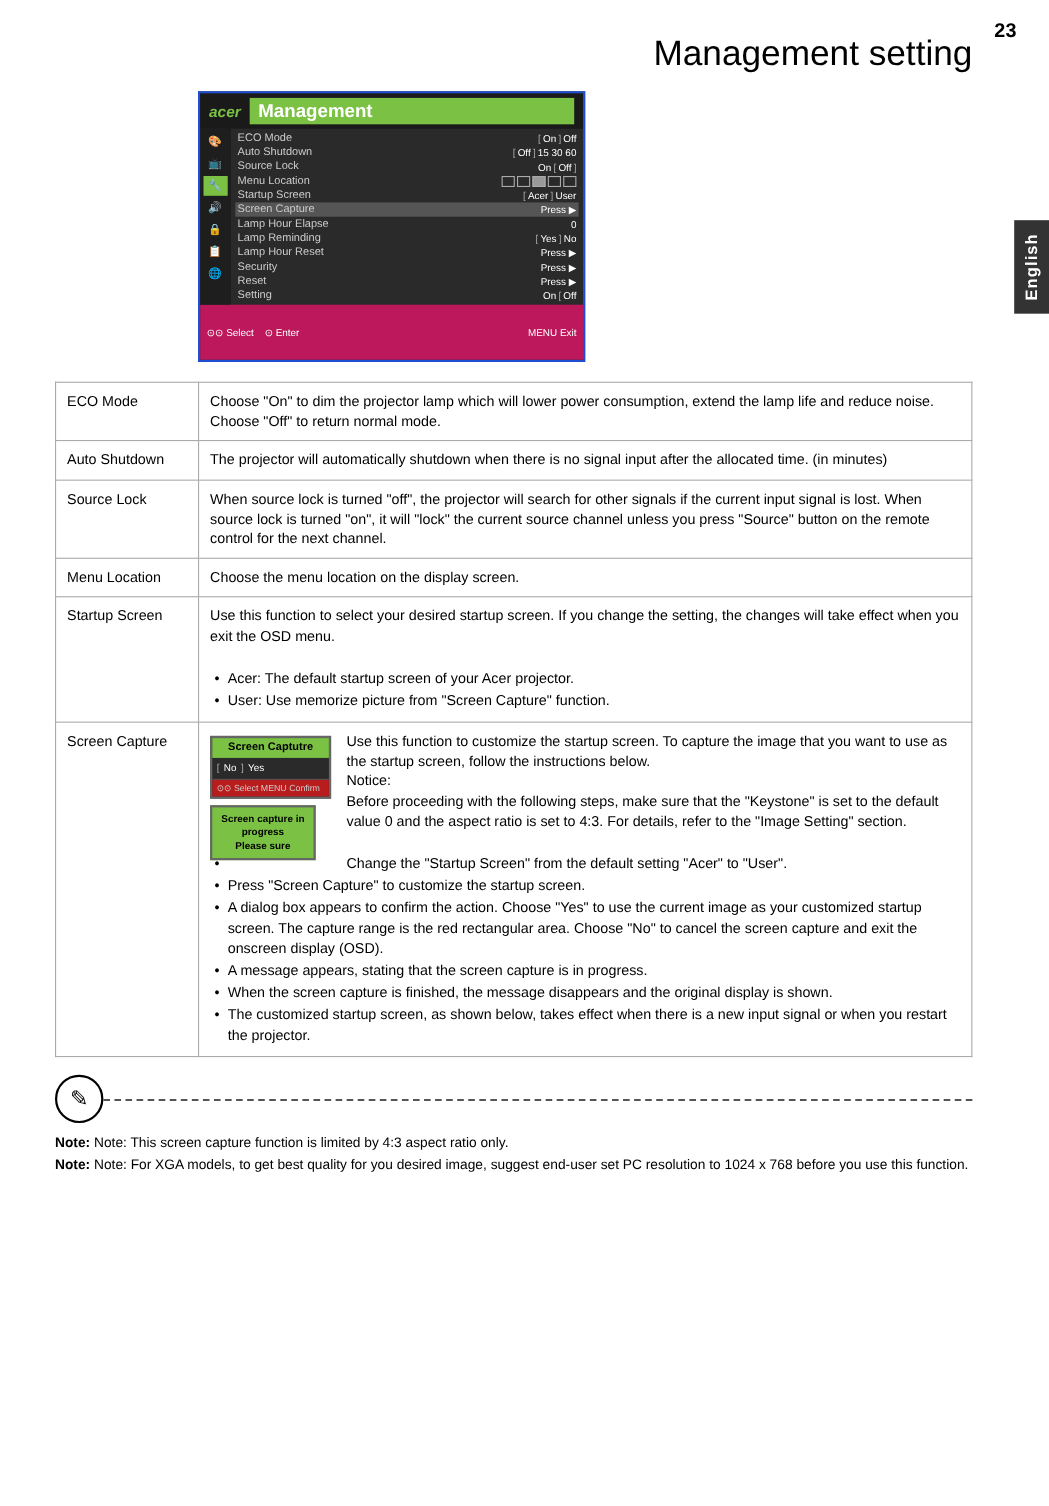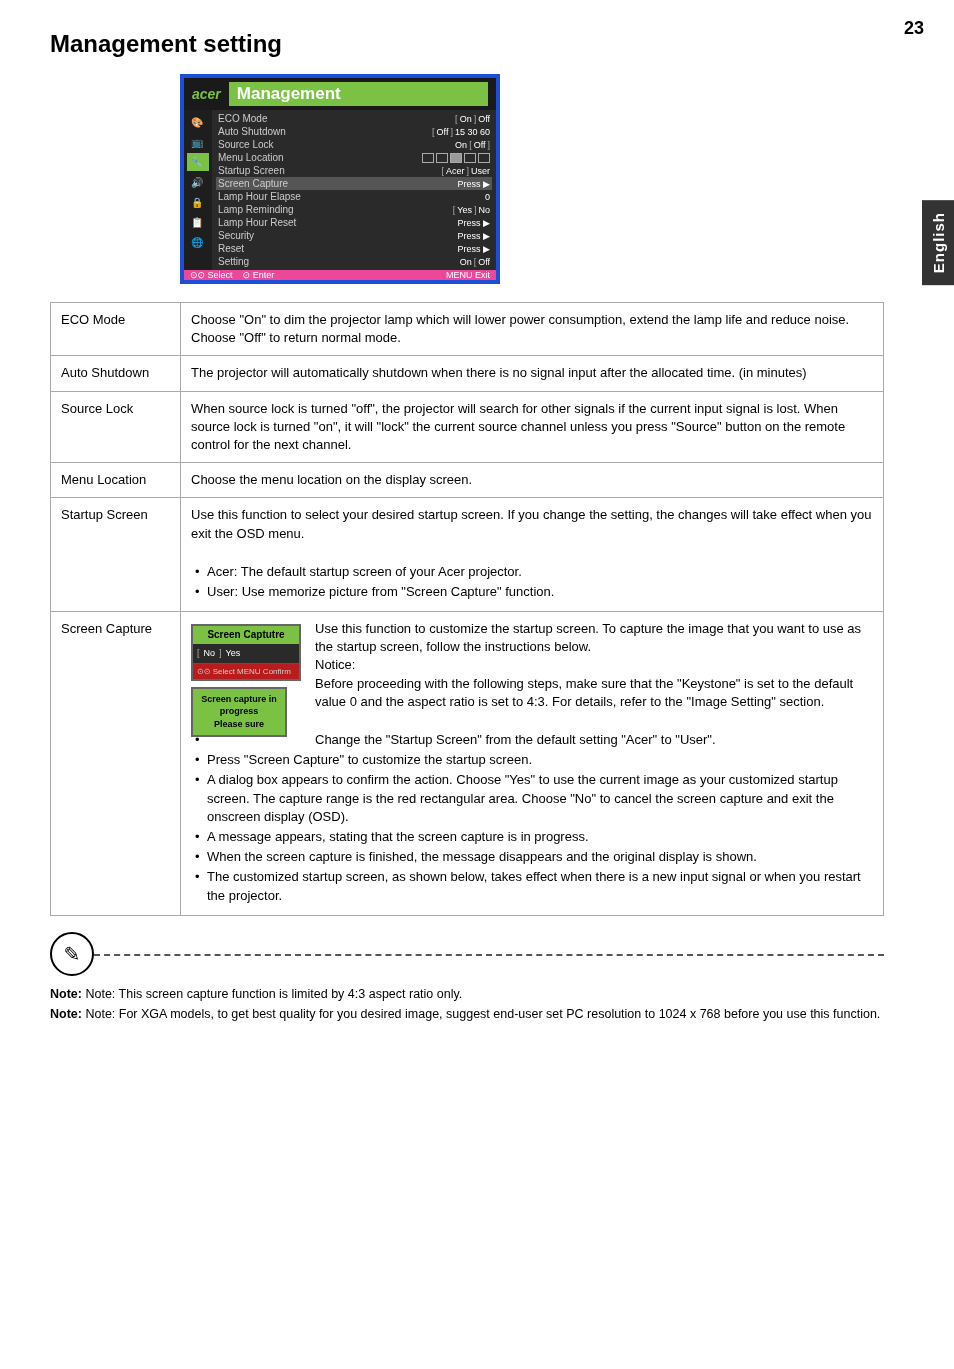--- a/index.html
+++ b/index.html
@@ -36,31 +36,32 @@
       font-weight: bold;
       letter-spacing: 1px;
     }
 
     .main-content {
       padding: 30px 50px 30px 50px;
       padding-right: 70px;
     }
 
     h1 {
-      font-size: 24px;
-      font-weight: bold;
+      font-size: 32px;
+      font-weight: normal;
       margin-bottom: 16px;
+      text-align: right;
     }
 
     
     .osd-container {
       margin-left: 130px;
       margin-bottom: 18px;
-      width: 320px;
-      border: 4px solid #1d4ed8;
+      width: 352px;
+      border: 2px solid #1d4ed8;
       background: #2a2a2a;
       color: #fff;
       font-size: 11px;
     }
 
     .osd-header {
       background: #1a1a1a;
       padding: 4px 8px;
       display: flex;
       align-items: center;
@@ -139,24 +140,24 @@
       display: flex;
       align-items: center;
       gap: 2px;
       color: #fff;
       font-size: 9px;
     }
 
     .bracket { color: #aaa; }
 
     .osd-footer {
-      background: #ec4899;
+      background: #be185d;
       display: flex;
       align-items: flex-end;
-      padding: 0 6px;
+      padding: 20px 6px;
       font-size: 9px;
       color: #fff;
       gap: 10px;
     }
 
     .loc-box {
       width: 12px;
       height: 10px;
       border: 1px solid #aaa;
       display: inline-block;

